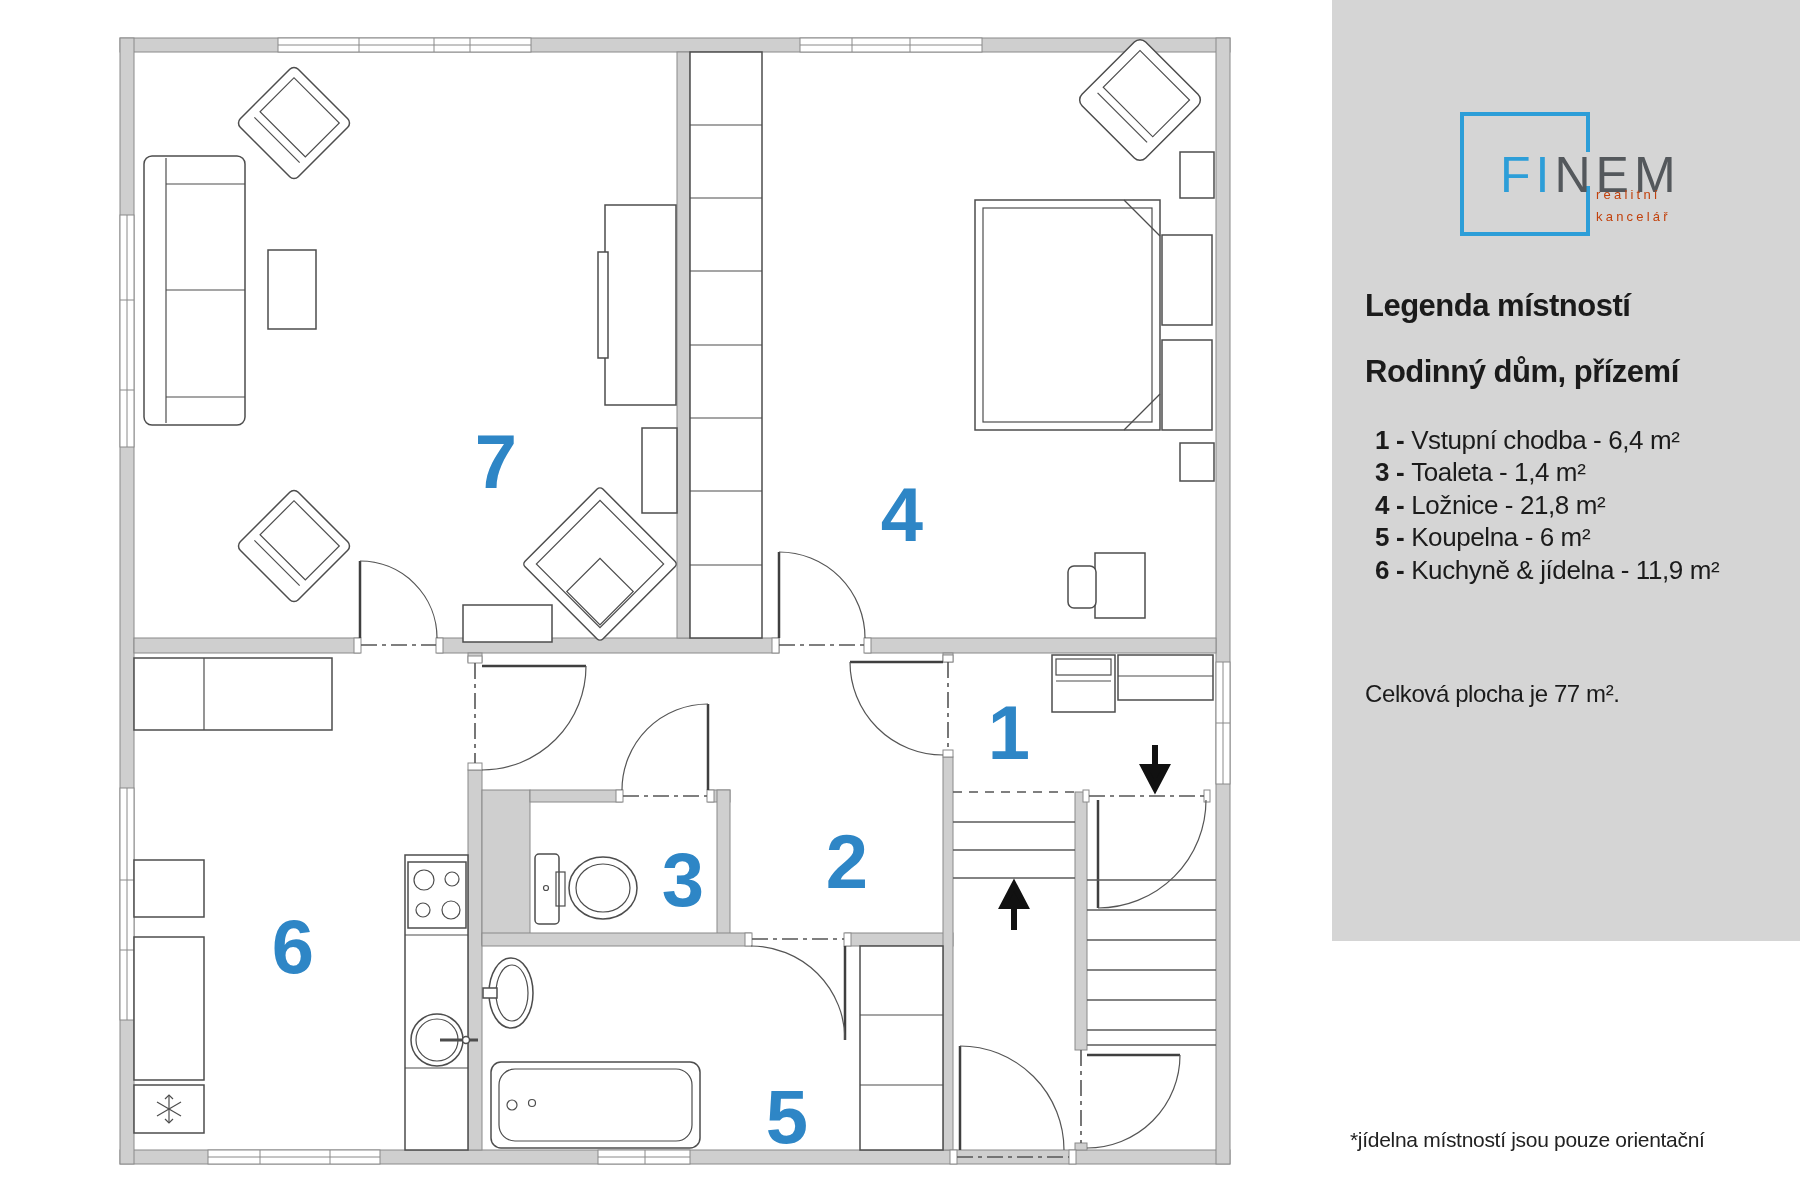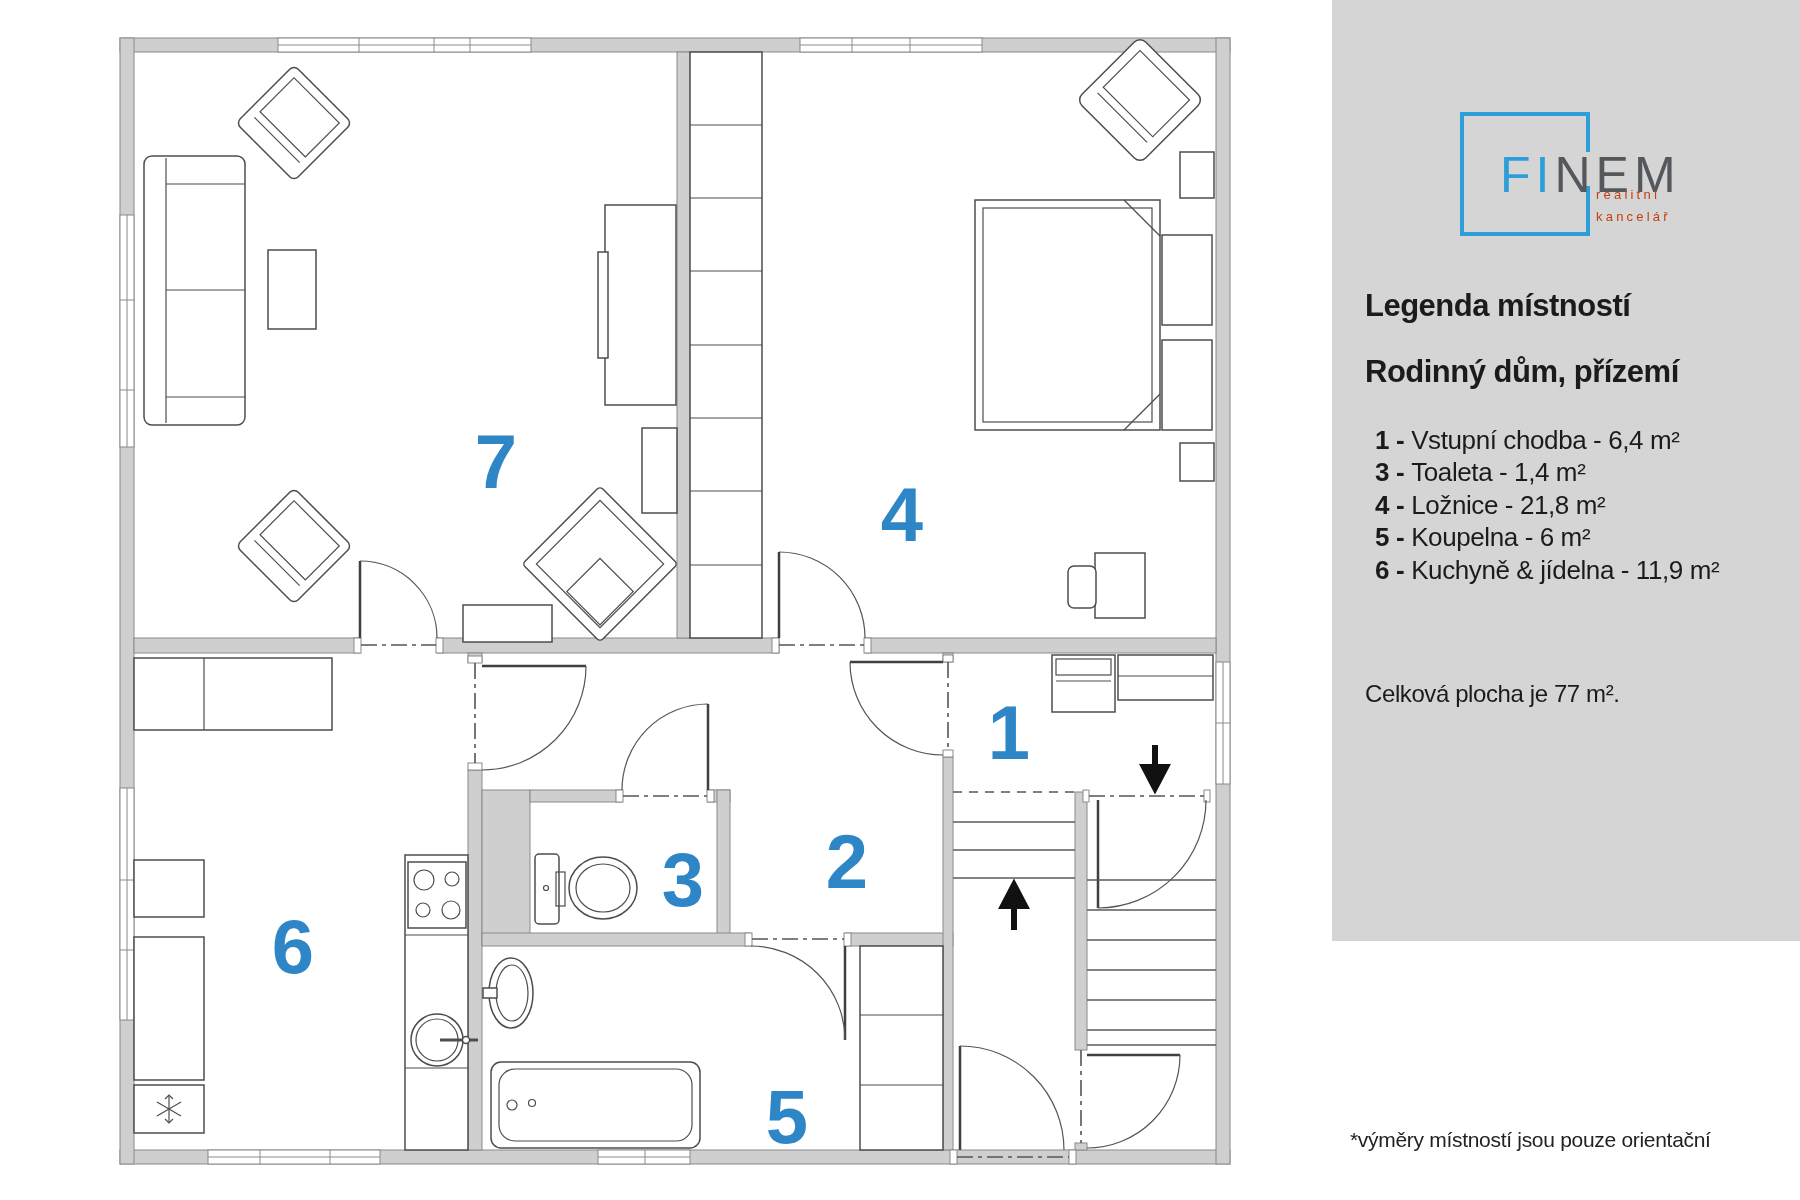--- a/index.html
+++ b/index.html
@@ -410,15 +410,15 @@
     <div class="legend-list">
       <div class="legend-row"><span class="pfx">1 -</span><span>Vstupní chodba - 6,4 m²</span></div>
       <div class="legend-row"><span class="pfx">3 -</span><span>Toaleta - 1,4 m²</span></div>
       <div class="legend-row"><span class="pfx">4 -</span><span>Ložnice - 21,8 m²</span></div>
       <div class="legend-row"><span class="pfx">5 -</span><span>Koupelna - 6 m²</span></div>
       <div class="legend-row"><span class="pfx">6 -</span><span>Kuchyně &amp; jídelna - 11,9 m²</span></div>
     </div>
 
     <div class="legend-total">Celková plocha je 77 m².</div>
 
-    <div class="footnote">*výměry místností jsou pouze orientační</div>
+    <div class="footnote">*jídelna místností jsou pouze orientační</div>
   </div>
 </div>
 
 </body></html>

